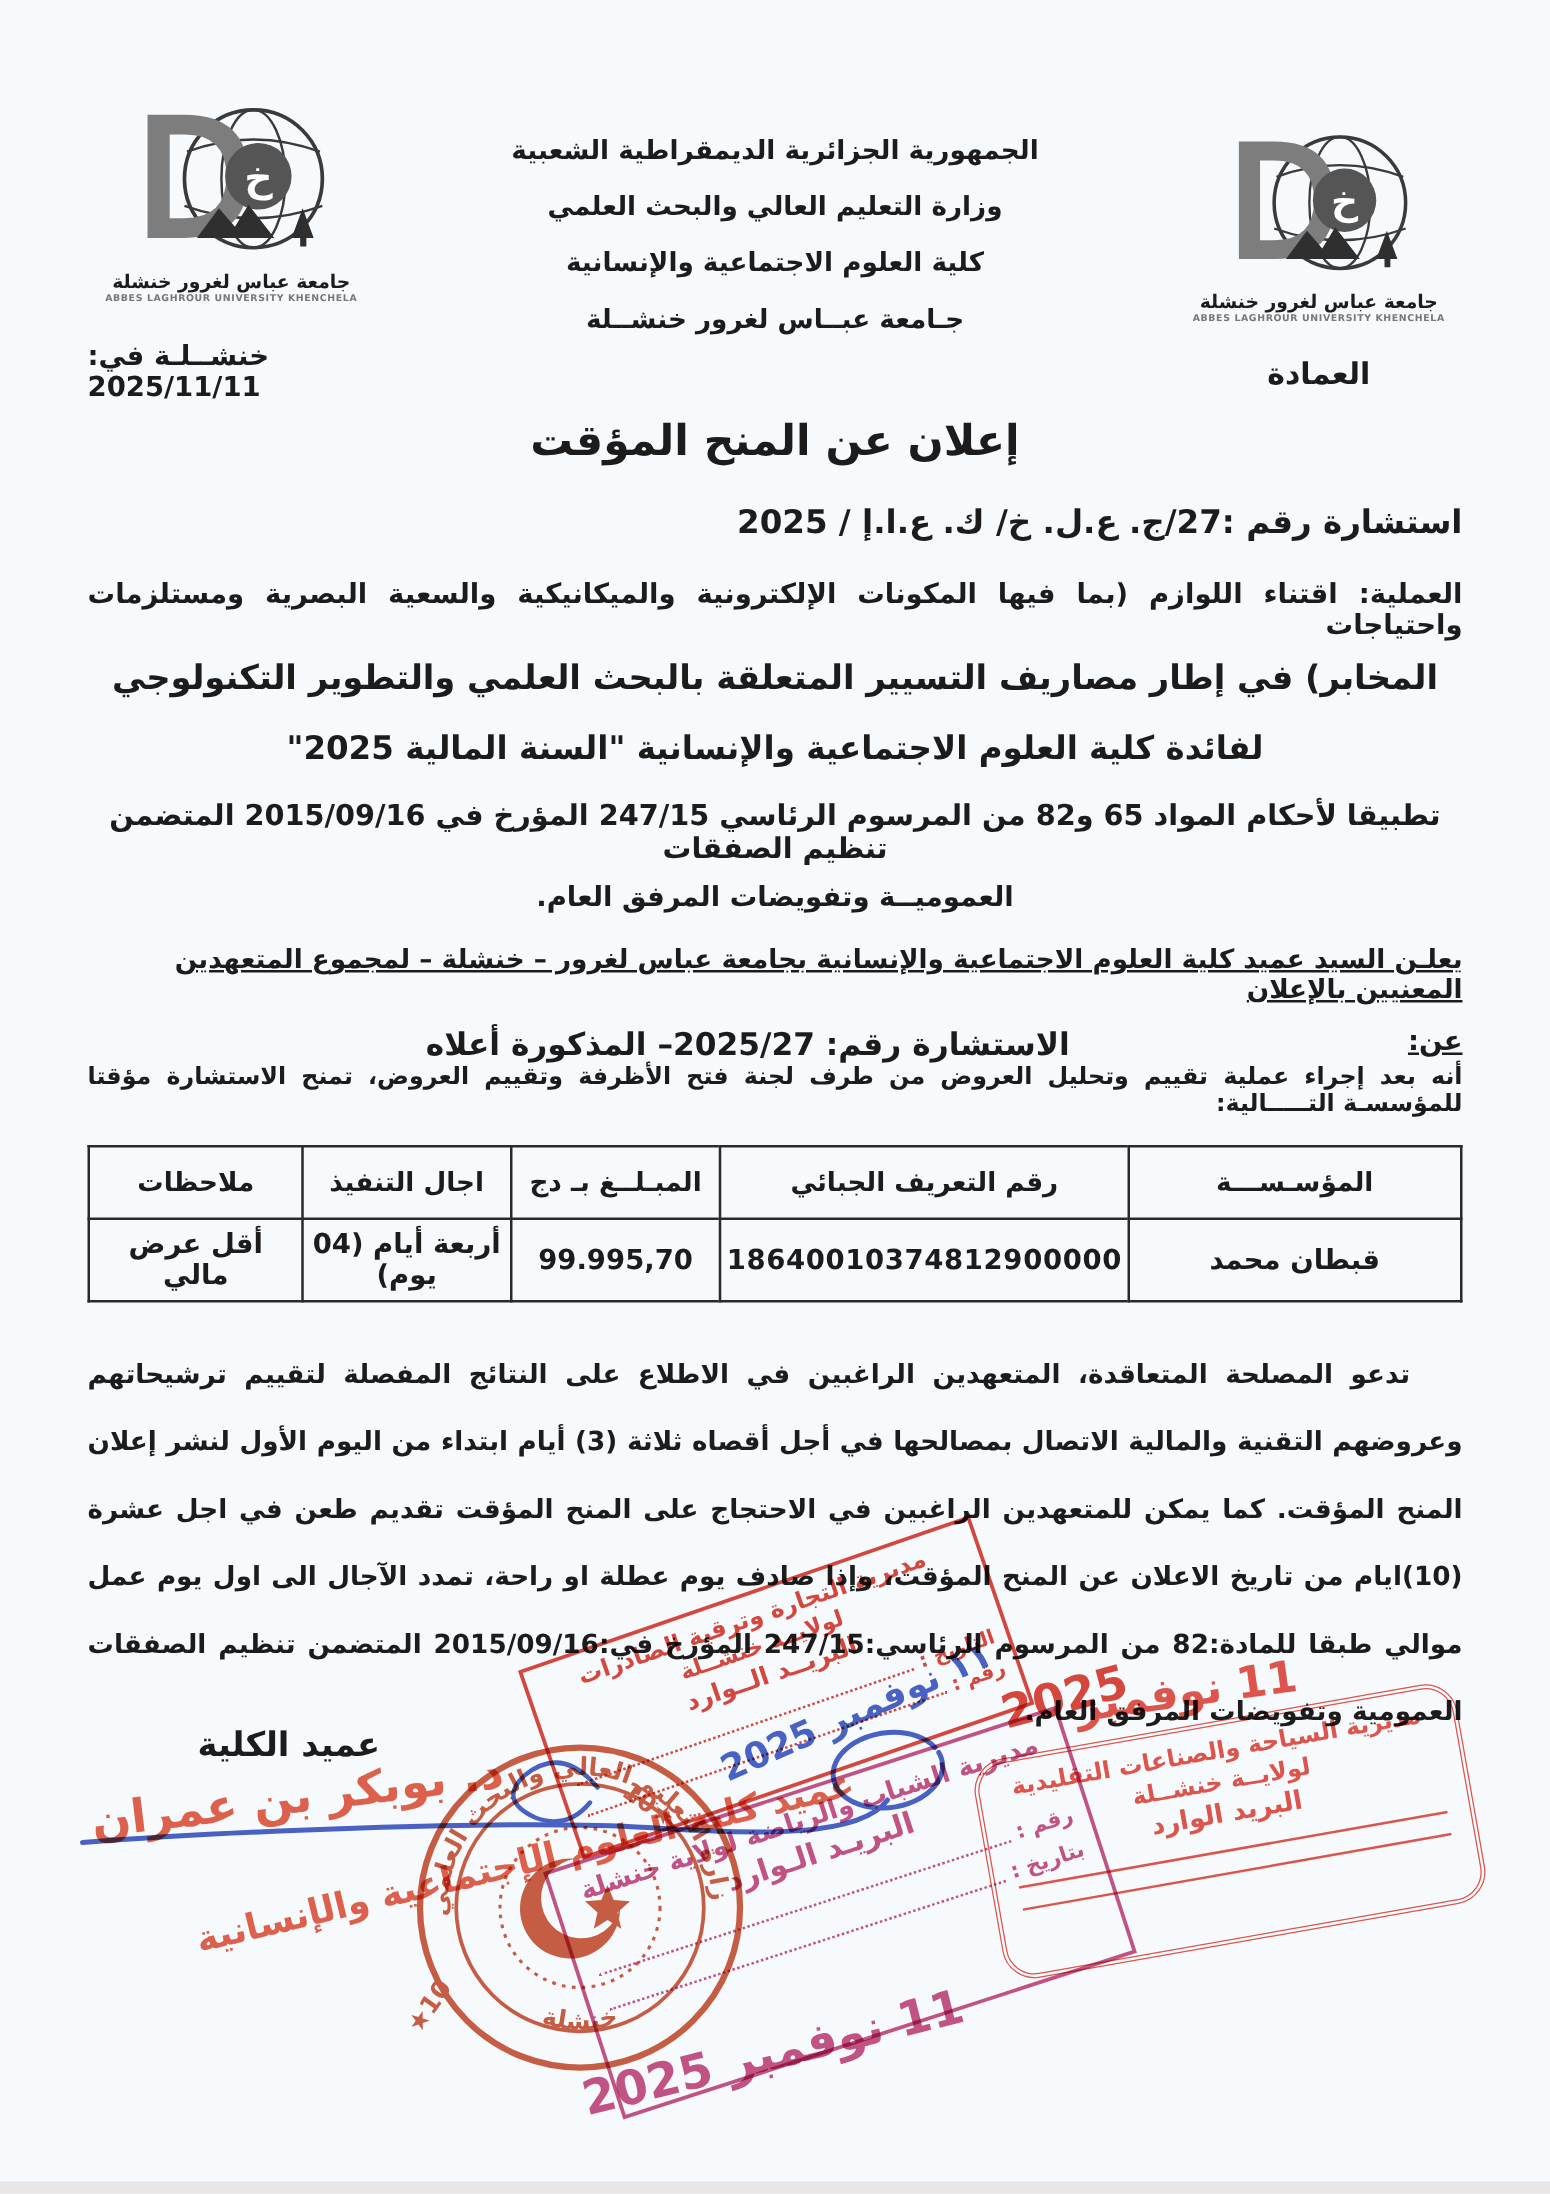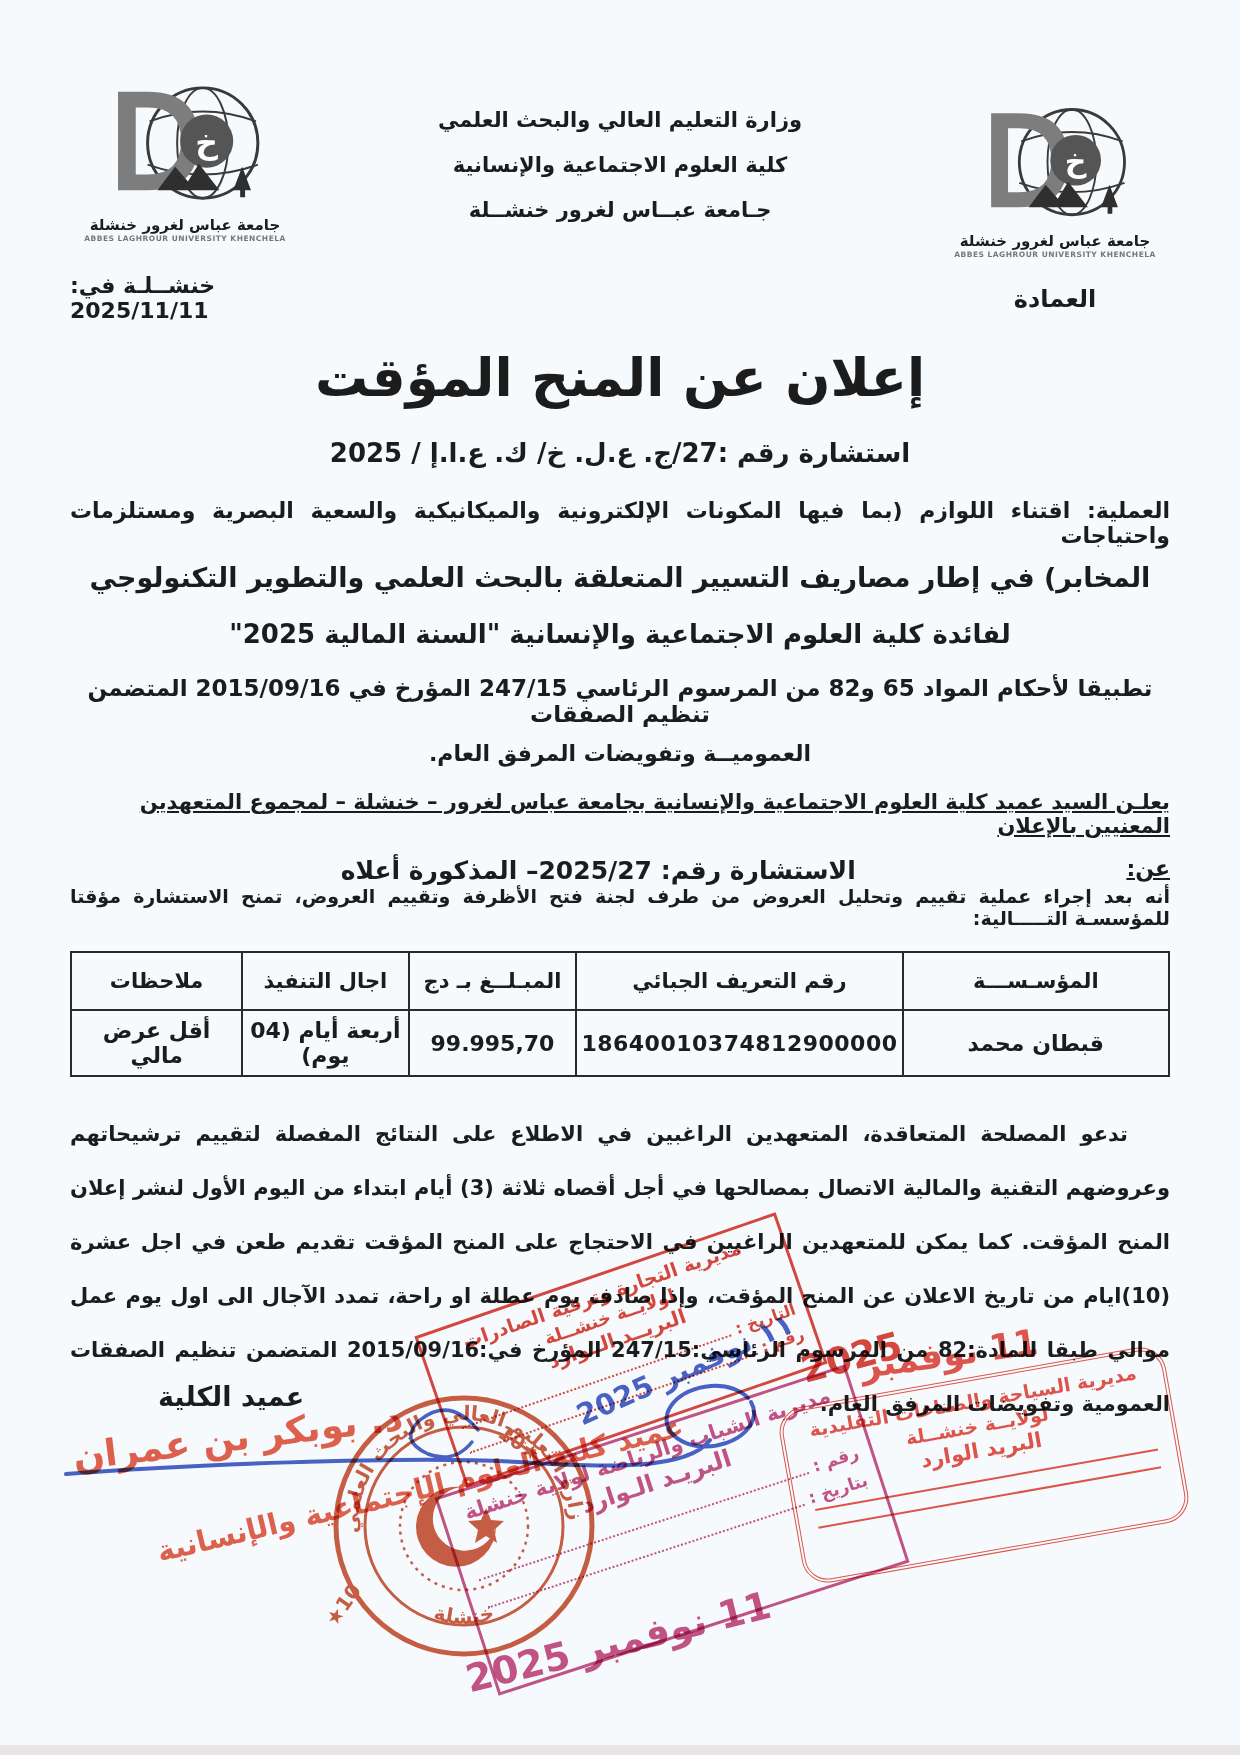--- a/index.html
+++ b/index.html
@@ -18,22 +18,22 @@
   .hdr{display:flex;align-items:flex-start;}
   .hdr-side{width:230px;flex:0 0 auto;text-align:center;}
   .hdr-center{flex:1;text-align:center;padding-top:18px;}
   .hdr-line{font-weight:bold;font-size:21px;line-height:45px;}
   .logo-cap-ar{font-weight:bold;font-size:15px;margin-top:2px;}
   .logo-cap-en{font-size:7.5px;color:#777;letter-spacing:.5px;font-weight:bold;}
   .deanship{font-weight:bold;font-size:24px;margin-top:26px;}
   .place-date{font-weight:bold;font-size:22px;margin-top:30px;text-align:left;padding-right:12px;direction:rtl;}
 
   
-  .main-title{text-align:center;font-size:53px;font-weight:900;margin-top:24px;letter-spacing:1px;}
-  .ref-line{text-align:center;font-size:26px;font-weight:bold;margin-top:30px;}
+  .main-title{text-align:center;font-size:34px;font-weight:900;margin-top:10px;letter-spacing:1px;}
+  .ref-line{font-size:26px;font-weight:bold;margin-top:30px;}
 
   
   .p-op1{font-size:22px;font-weight:bold;margin-top:30px;text-align:justify;}
   .p-op2{font-size:27px;font-weight:bold;margin-top:14px;text-align:center;}
   .p-benef{font-size:26px;font-weight:bold;margin-top:26px;text-align:center;}
   .p-legal1{font-size:23px;font-weight:bold;margin-top:26px;text-align:center;}
   .p-legal2{font-size:22px;font-weight:bold;margin-top:14px;text-align:center;}
   .p-announce{font-size:21px;font-weight:bold;margin-top:24px;text-align:right;text-decoration:underline;}
   .about-row{display:flex;margin-top:18px;font-weight:bold;}
   .about-label{font-size:22px;flex:0 0 auto;text-decoration:underline;}
@@ -99,20 +99,21 @@
         <text x="112" y="74" font-size="32" font-weight="bold" fill="#fff" text-anchor="middle" font-family="DejaVu Sans">خ</text>
         <path d="M62,112 l18,-24 l13,15 l11,-18 l21,27 z" fill="#2f2f2f"></path>
         <path d="M148,88 l9,24 h-18 z M146,112 h5 v7 h-5 z" fill="#2f2f2f"></path>
       </svg>
       <div class="logo-cap-ar">جامعة عباس لغرور خنشلة</div>
       <div class="logo-cap-en">ABBES LAGHROUR UNIVERSITY KHENCHELA</div>
       <div class="deanship">العمادة</div>
     </div>
 
     <div class="hdr-center">
+      <div class="hdr-line">الجمهورية الجزائرية الديمقراطية الشعبية</div>
       <div class="hdr-line">وزارة التعليم العالي والبحث العلمي</div>
       <div class="hdr-line">كلية العلوم الاجتماعية والإنسانية</div>
       <div class="hdr-line">جـامعة عبــاس لغرور خنشــلة</div>
     </div>
 
     <div class="hdr-side">
       <svg width="178" height="130" viewBox="0 0 180 132">
         <circle cx="108" cy="64" r="56" fill="none" stroke="#3a3a3a" stroke-width="3"></circle>
         <ellipse cx="108" cy="64" rx="26" ry="56" fill="none" stroke="#3a3a3a" stroke-width="2"></ellipse>
         <path d="M54,42 Q108,22 162,42" fill="none" stroke="#3a3a3a" stroke-width="2"></path>

